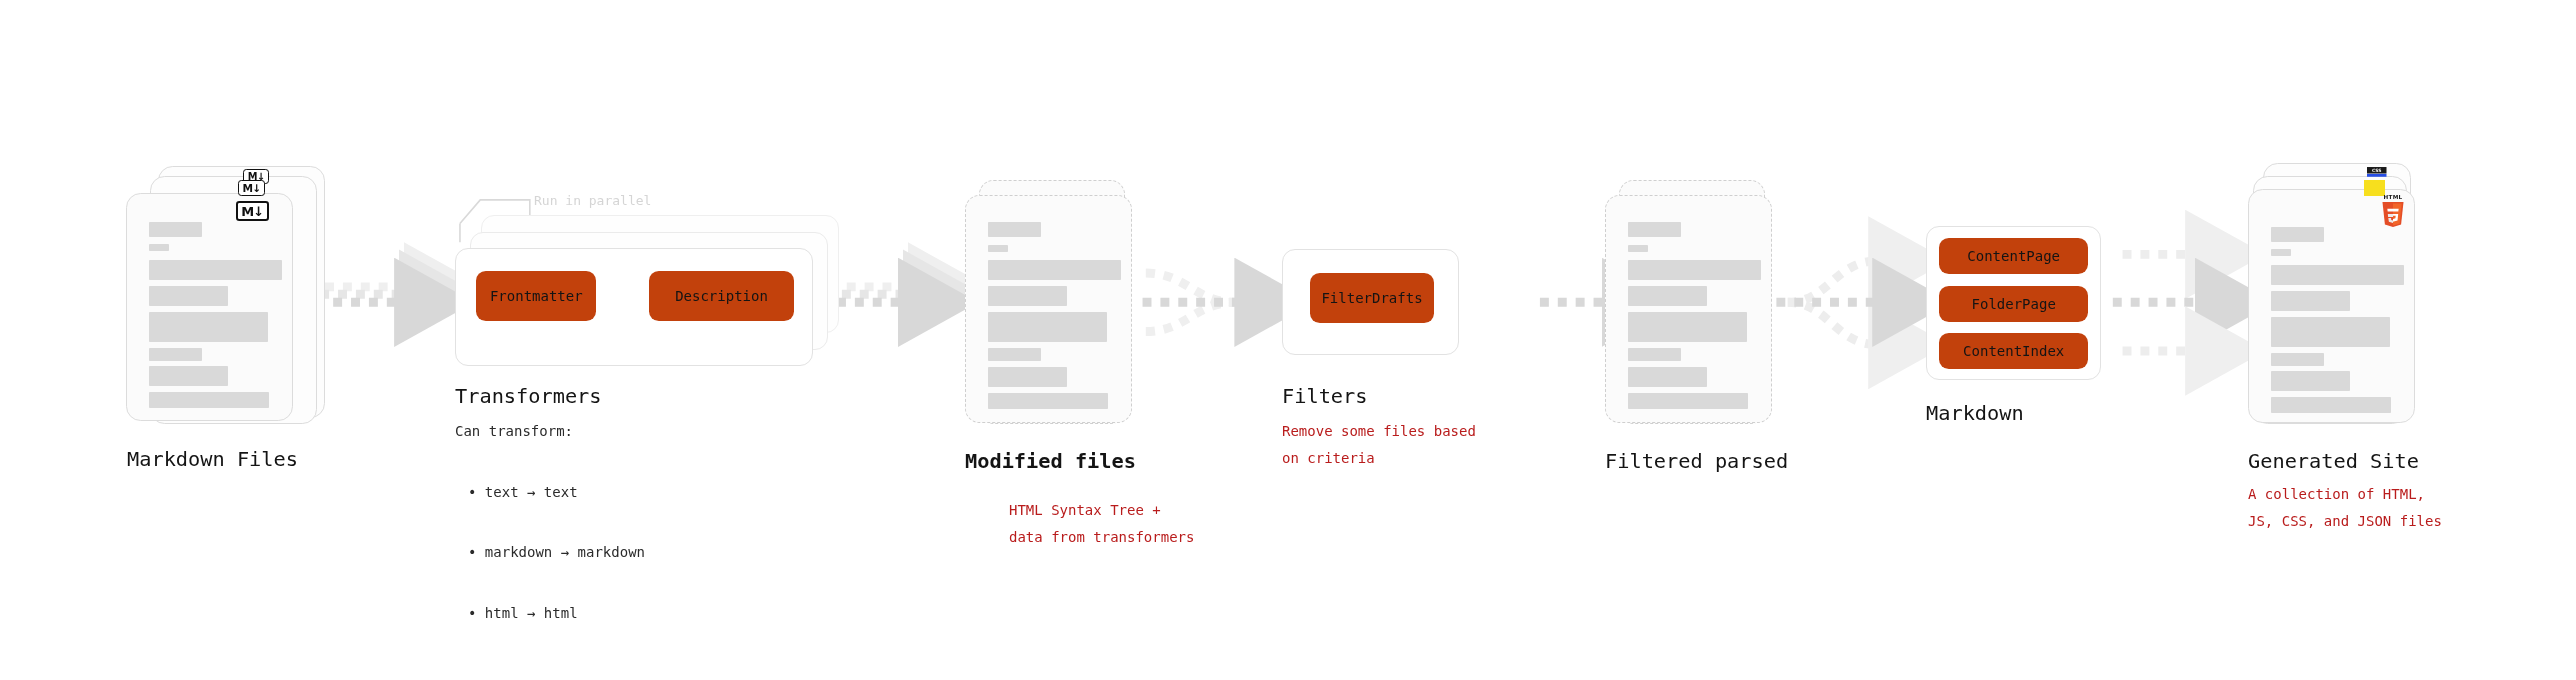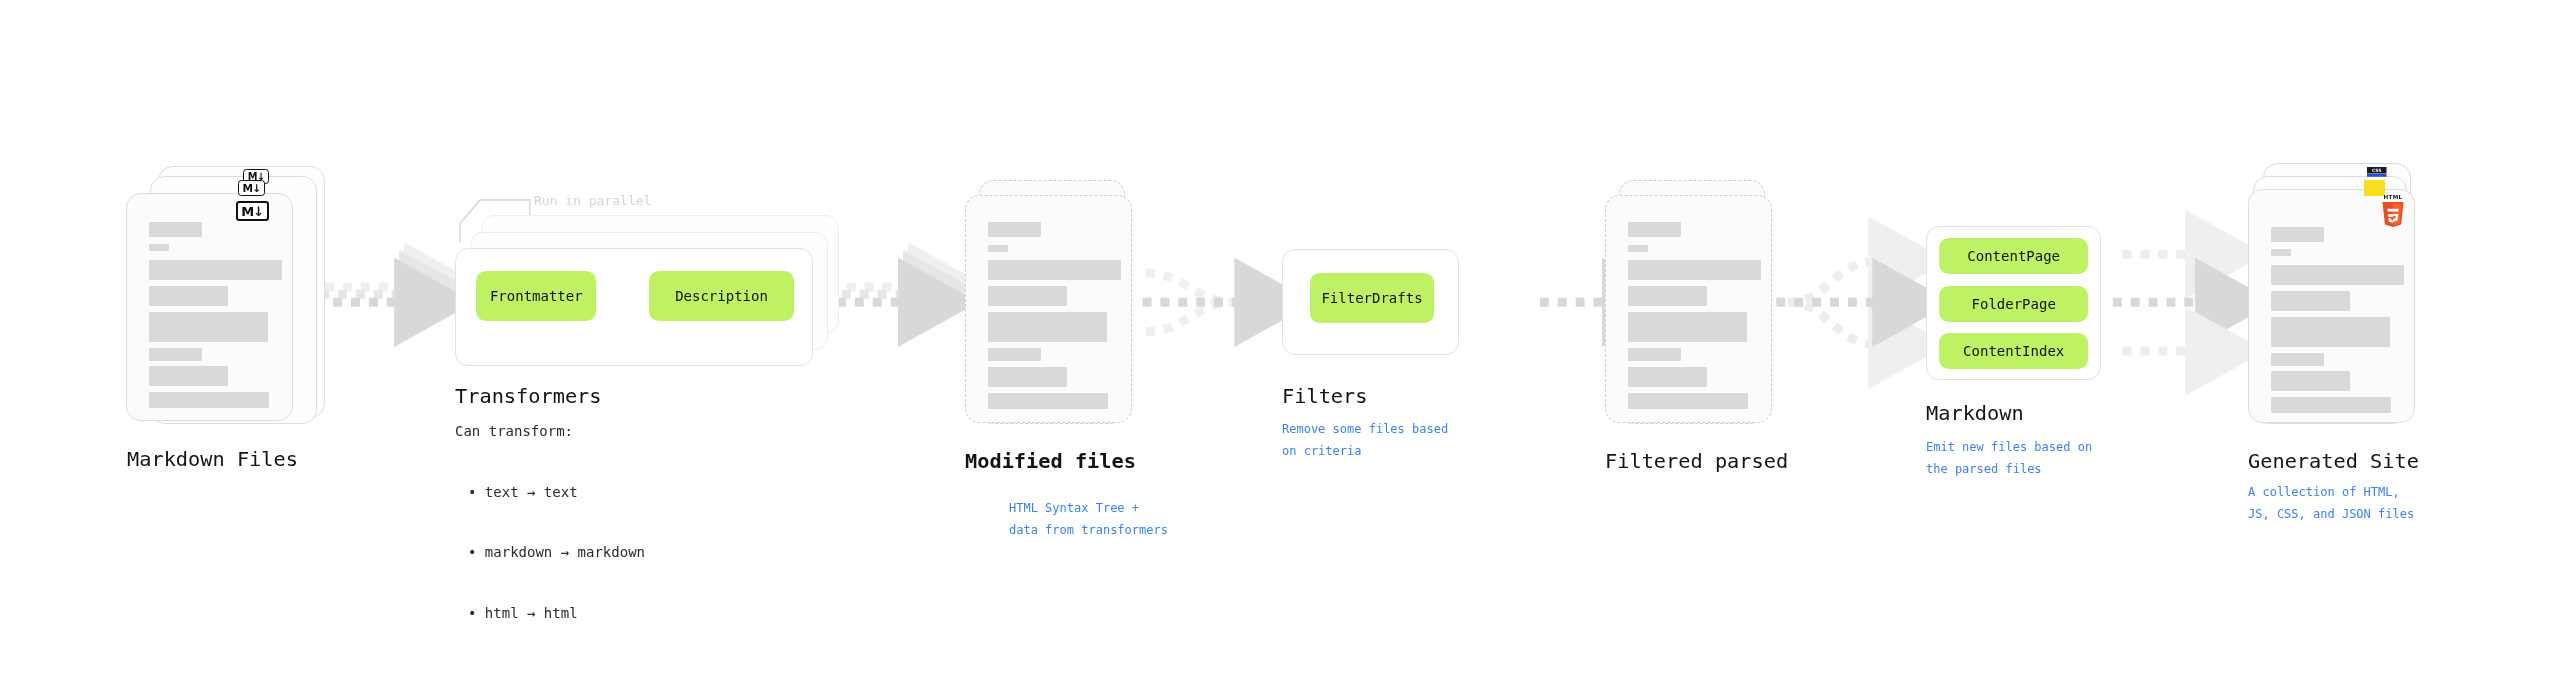--- a/index.html
+++ b/index.html
@@ -47,23 +47,23 @@
   .title {
     position: absolute;
     font-size: 20.3px;
     color: #141414;
     letter-spacing: 0px;
     white-space: nowrap;
     font-weight: 400;
   }
   .subtitle {
     position: absolute;
-    font-size: 12px;
-    line-height: 22px;
-    color: #3b82f6;
+    font-size: 14px;
+    line-height: 27px;
+    color: #b91c1c;
     white-space: pre;
   }
   .sub-lead {
     position: absolute;
     font-size: 14px;
     line-height: 20.3px;
     color: #2b2b2b;
     white-space: pre;
   }
   .bullets {
@@ -84,21 +84,21 @@
     border: 1.6px solid #e2e2e2;
     border-radius: 13px;
     background: #ffffff;
     box-sizing: border-box;
   }
   .stage-box.lay1 { border-color: #efefef; background: #fefefe; }
   .stage-box.lay2 { border-color: #ebebeb; background: #fefefe; }
 
   .chip {
     position: absolute;
-    background: #bef264;
+    background: #c2410c;
     border-radius: 9.8px;
     color: #141414;
     font-size: 14px;
     display: flex;
     align-items: center;
     justify-content: center;
     box-sizing: border-box;
     white-space: nowrap;
   }
   .chip.g1 { background: #ececec; color: transparent; }
@@ -297,22 +297,20 @@
     </div>
   </div>
   <div class="title" style="left:1605px; top:449px;">Filtered parsed</div>
 
   <div class="stage-box" style="left:1926px; top:226px; width:175px; height:154px;">
     <div class="chip" style="left:12.2px; top:11.4px; width:149px; height:36px;">ContentPage</div>
     <div class="chip" style="left:12.2px; top:59px; width:149px; height:36px;">FolderPage</div>
     <div class="chip" style="left:12.2px; top:106px; width:149px; height:36px;">ContentIndex</div>
   </div>
   <div class="title" style="left:1926px; top:401px;">Markdown</div>
-  <div class="subtitle" style="left:1926px; top:436px;">Emit new files based on
-the parsed files</div>
 
   <div class="doc-stack">
     <div class="doc-card ghost" style="left:2263px; top:163px; width:148px; height:252px;"></div>
     <div class="doc-card ghost" style="left:2253px; top:176px; width:154px; height:248px;"></div>
     <div class="doc-card" style="left:2248px; top:189px; width:167px; height:234px;">
       <div class="bar" style="left:22px; top:37px; width:53px; height:14.6px;"></div>
       <div class="bar" style="left:22px; top:59px; width:19.5px; height:6.5px;"></div>
       <div class="bar" style="left:22px; top:75px; width:133px; height:19.5px;"></div>
       <div class="bar" style="left:22px; top:101px; width:79px; height:19.5px;"></div>
       <div class="bar" style="left:22px; top:127px; width:119px; height:30px;"></div>

